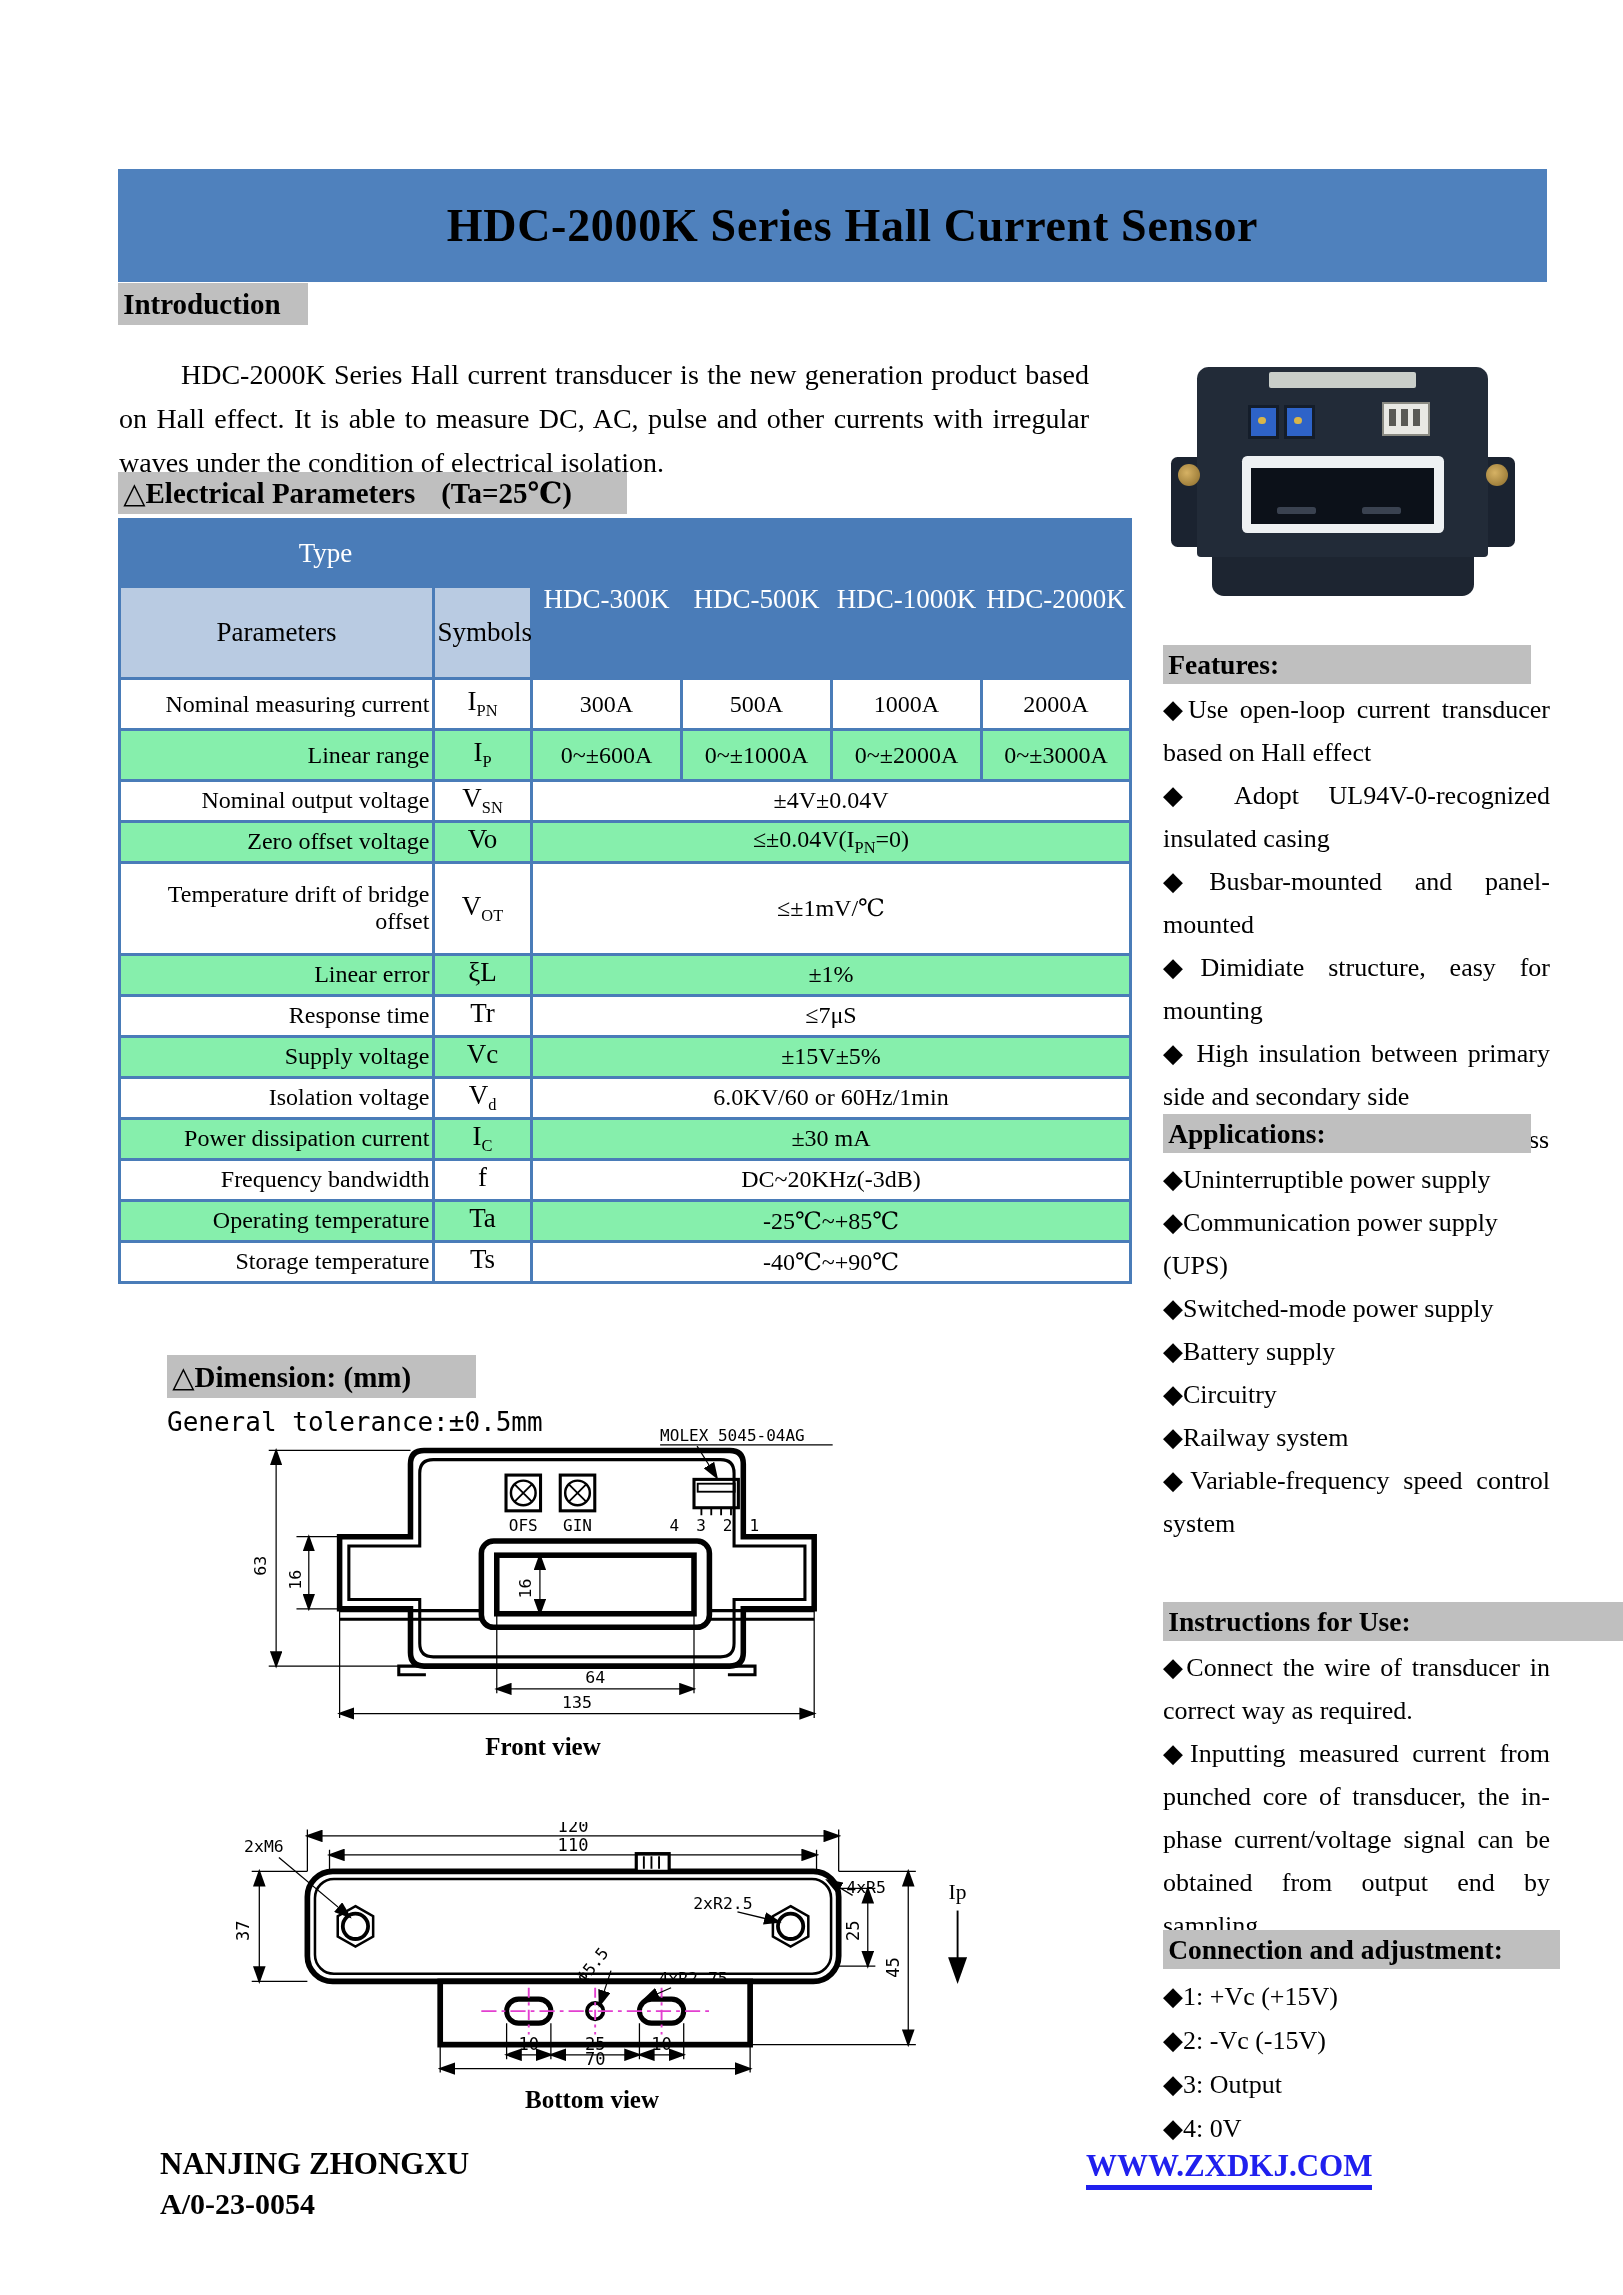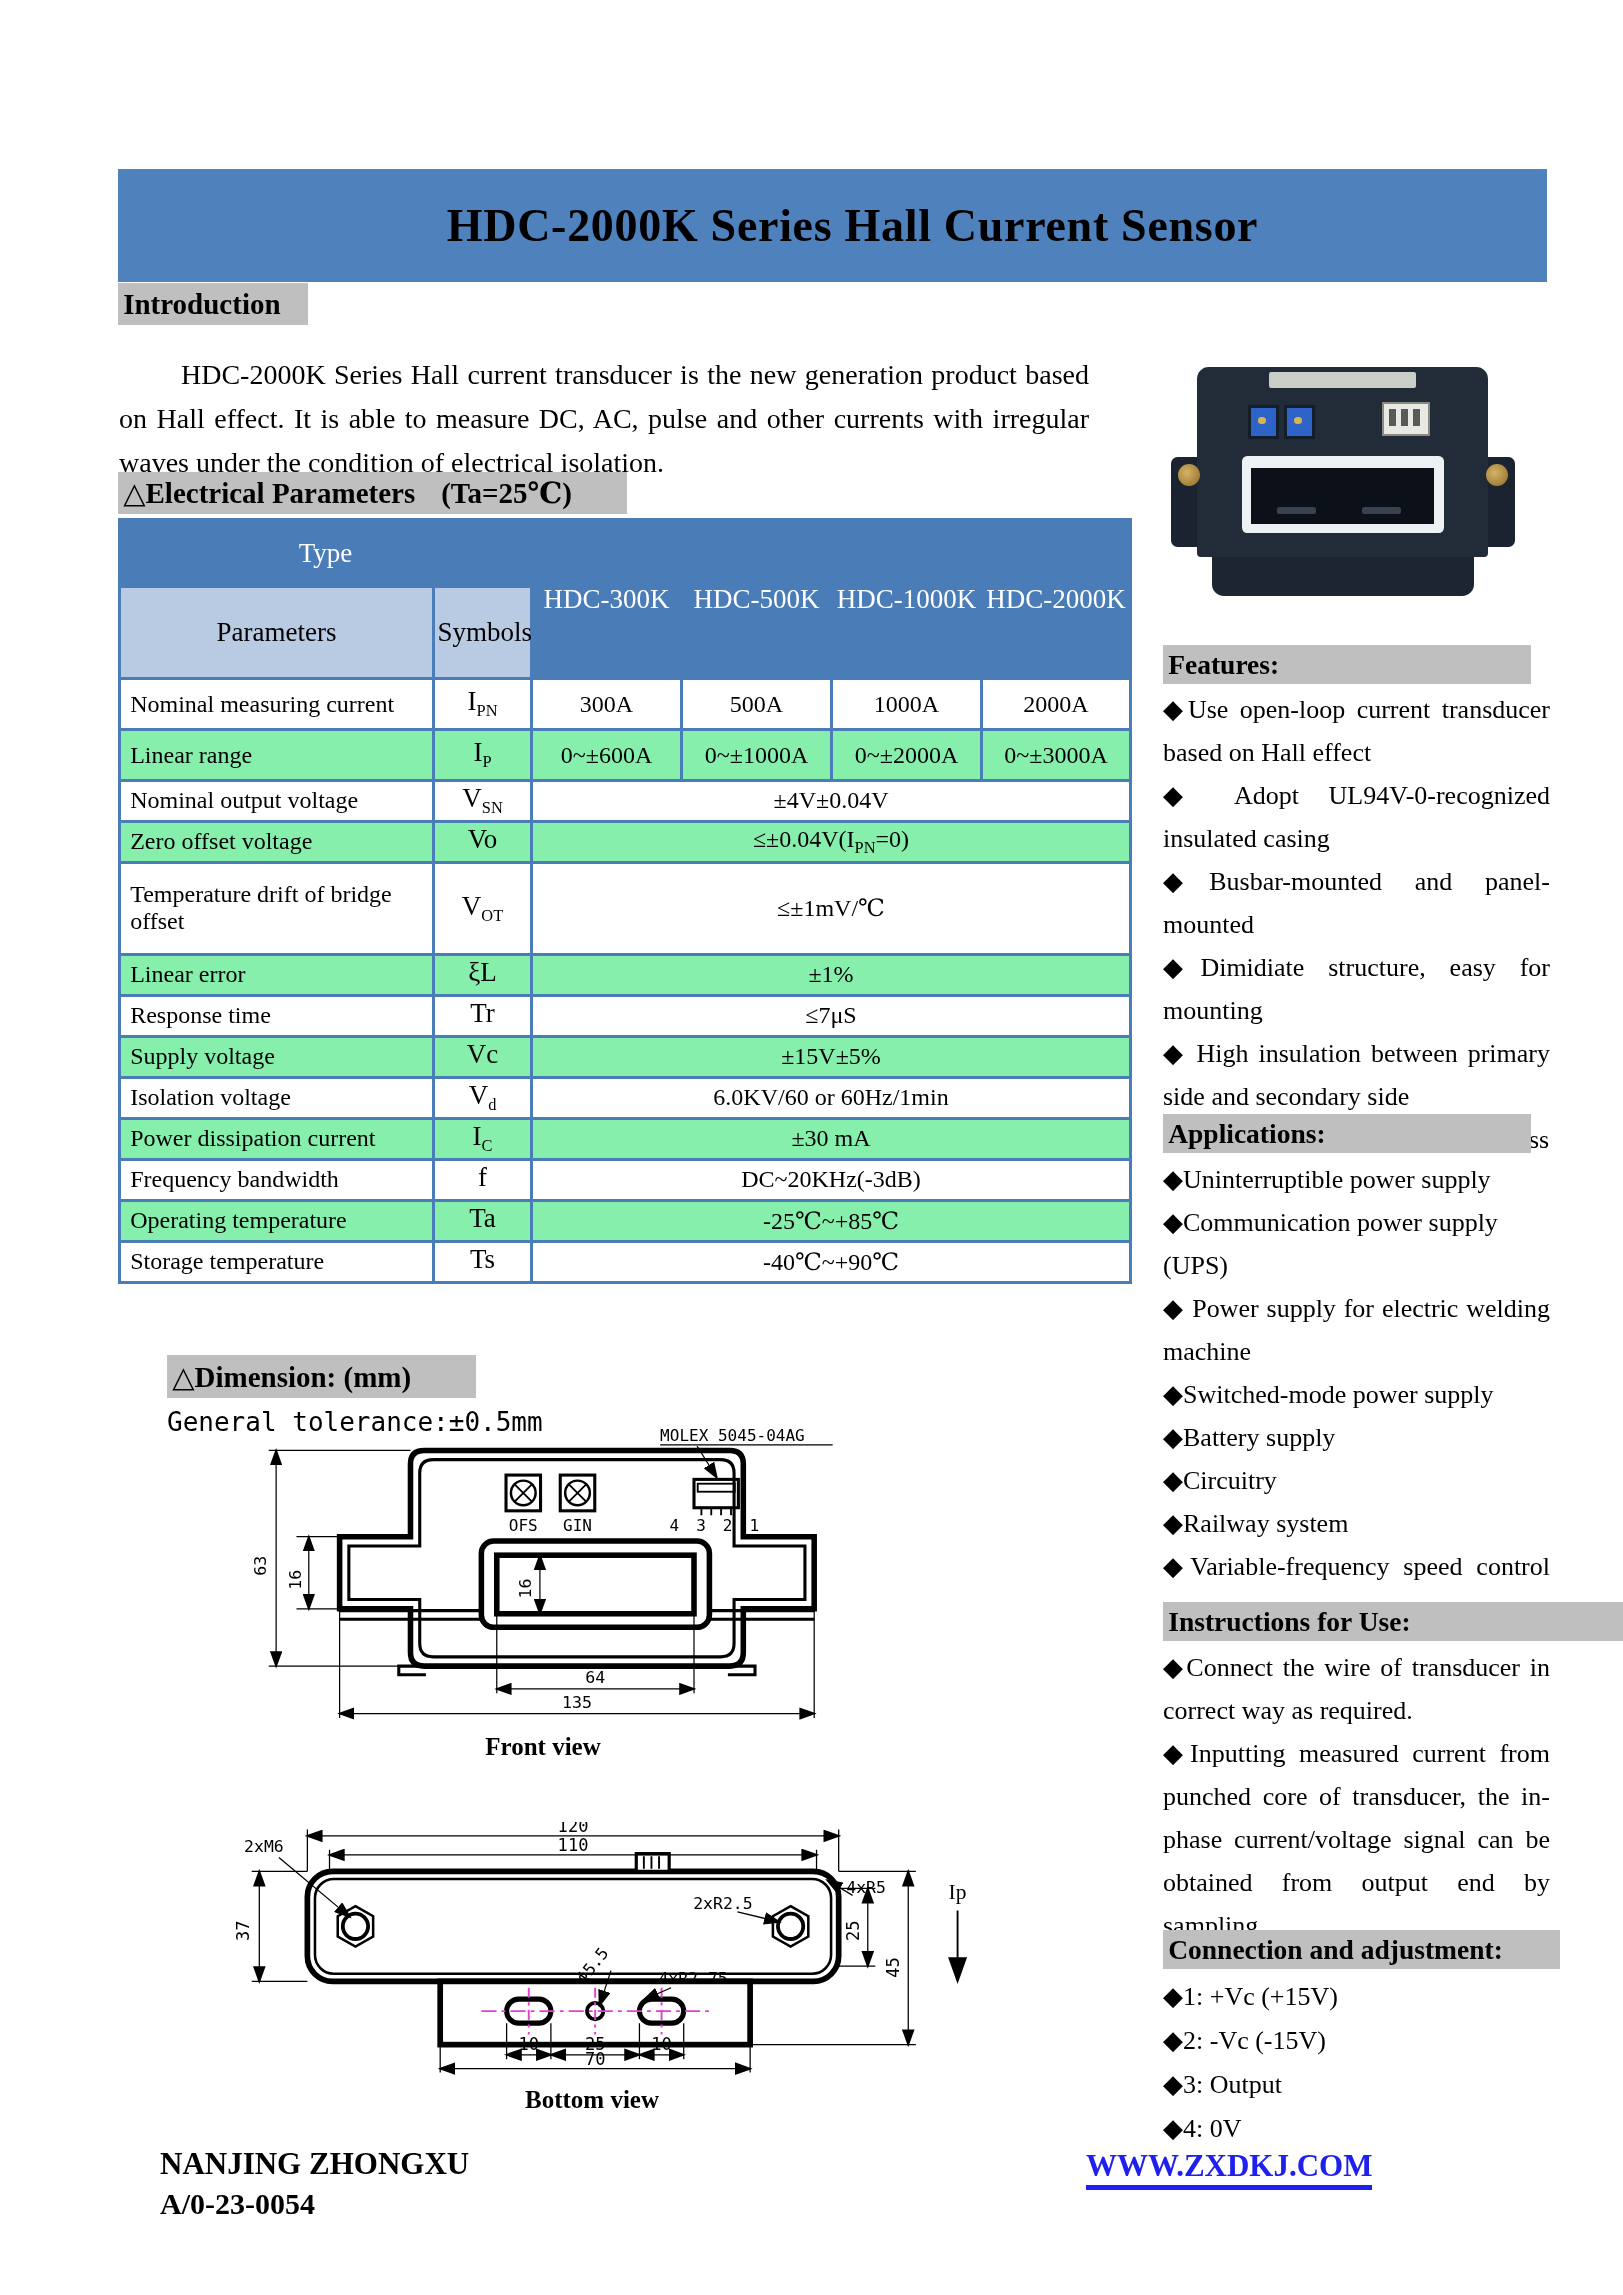--- a/index.html
+++ b/index.html
@@ -22,21 +22,21 @@
   .h-app{top:1114px;}
   .h-instr{top:1602px;width:464px;}
   .h-conn{top:1930px;width:397px;}
 
   .intro-p{left:119px;top:325px;width:970px;font-size:28px;line-height:44px;
            text-align:justify;text-indent:62px;}
 
   
   .etable{left:118px;top:518px;width:1011px;border-collapse:collapse;table-layout:fixed;}
   .etable td{border:3.9px solid #4a7cb8;text-align:center;font-size:24px;padding:1.3px 2.6px;box-sizing:border-box;}
-  .etable td.param{text-align:left;padding-left:9.2px;}
+  .etable td.param{text-align:right;padding-left:9.2px;}
   .etable .hd{background:#4a7cb8;color:#fff;font-size:27px;}
   .etable .lb{background:#86efac;}
   .etable .h2c{background:#b9cbe2;border-top:3.9px solid #ffffff;font-size:27px;}
   .etable sub{font-size:16.4px;}
   .etable .sym{font-size:27px;}
 
   
   .tol{left:167px;top:1407px;font-family:"DejaVu Sans Mono","Liberation Mono",monospace;font-size:26px;}
   .cap{font-weight:bold;font-size:25px;text-align:center;}
   .cap-front{left:216px;top:1733px;width:654px;}
@@ -224,21 +224,20 @@
     <div class="li">◆Dimidiate structure, easy for mounting</div>
     <div class="li">◆ High insulation between primary side and secondary side</div>
     <div class="li">◆Punching way has no insertion loss</div>
   </div>
 
   <div class="abs gray-h rh h-app">Applications:</div>
   <div class="abs rlist l-app">
     <div class="li">◆Uninterruptible power supply</div>
     <div class="li">◆Communication power supply</div>
     <div class="li">(UPS)</div>
-    <div class="li">◆ Power supply for electric welding machine</div>
     <div class="li">◆Switched-mode power supply</div>
     <div class="li">◆Battery supply</div>
     <div class="li">◆Circuitry</div>
     <div class="li">◆Railway system</div>
     <div class="li">◆Variable-frequency speed control system</div>
   </div>
 
   <div class="abs gray-h rh h-instr">Instructions for Use:</div>
   <div class="abs rlist l-instr">
     <div class="li">◆Connect the wire of transducer in correct way as required.</div>

